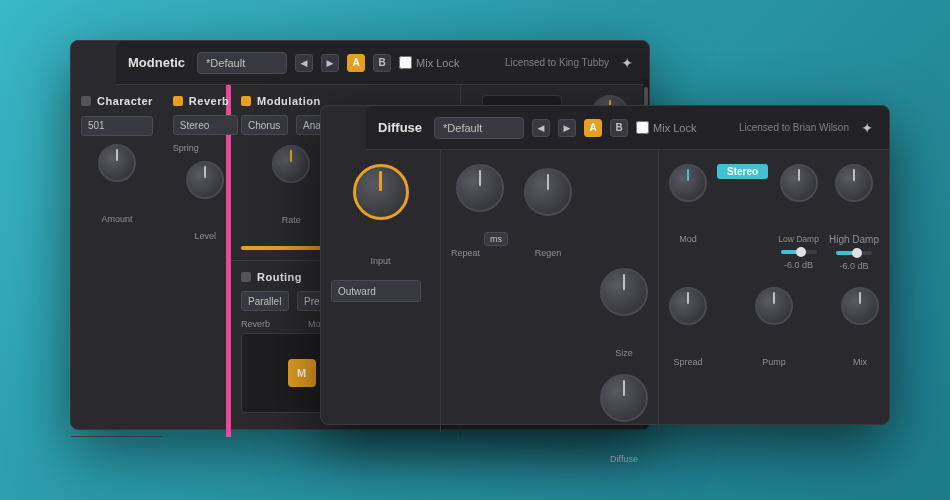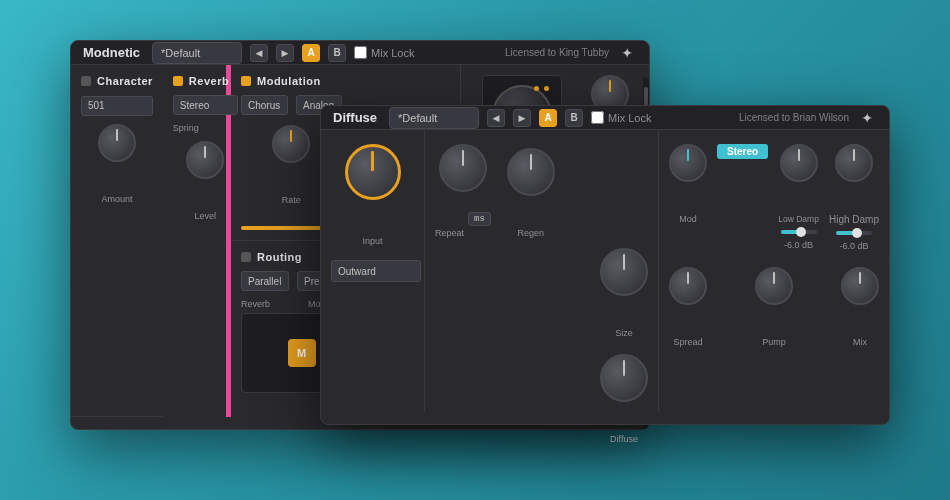--- a/index.html
+++ b/index.html
@@ -41,25 +41,26 @@
       border: 1px solid #3a3a3e;
       box-shadow: 0 20px 60px rgba(0,0,0,0.6);
       z-index: 2;
     }
 
     
     .title-bar {
       display: flex;
       align-items: center;
       padding: 0 12px;
-      height: 24px;
+      height: 44px;
       background: #222226;
       border-radius: 8px 8px 0 0;
       border-bottom: 1px solid #3a3a3e;
       gap: 8px;
+      margin-left: 45px;
     }
     .title-bar-title {
       font-size: 13px;
       font-weight: 600;
       color: #e0e0e0;
       margin-right: 4px;
     }
     .preset-dropdown {
       background: #383840;
       border: 1px solid #4a4a52;
@@ -337,21 +338,21 @@
 
     
     .echo-meta {
       font-size: 9px;
       color: #909090;
       margin-top: 4px;
     }
 
     
     .diffuse-left {
-      width: 104px;
+      width: 120px;
       border-right: 1px solid #3a3a3e;
       padding: 14px 10px;
     }
     .diffuse-center {
       flex: 1;
       border-right: 1px solid #3a3a3e;
       padding: 14px 10px;
     }
     .diffuse-right {
       width: 230px;
@@ -402,21 +403,20 @@
       cursor: pointer;
     }
 
     .ms-badge {
       background: #383840;
       border: 1px solid #4a4a52;
       border-radius: 3px;
       color: #c0c0c0;
       font-size: 9px;
       padding: 1px 5px;
-      font-family: Liberation Mono, monospace;
     }
 
     .stereo-btn {
       background: #40c0d0;
       border: none;
       border-radius: 3px;
       color: #fff;
       font-size: 10px;
       font-weight: 600;
       padding: 2px 10px;

